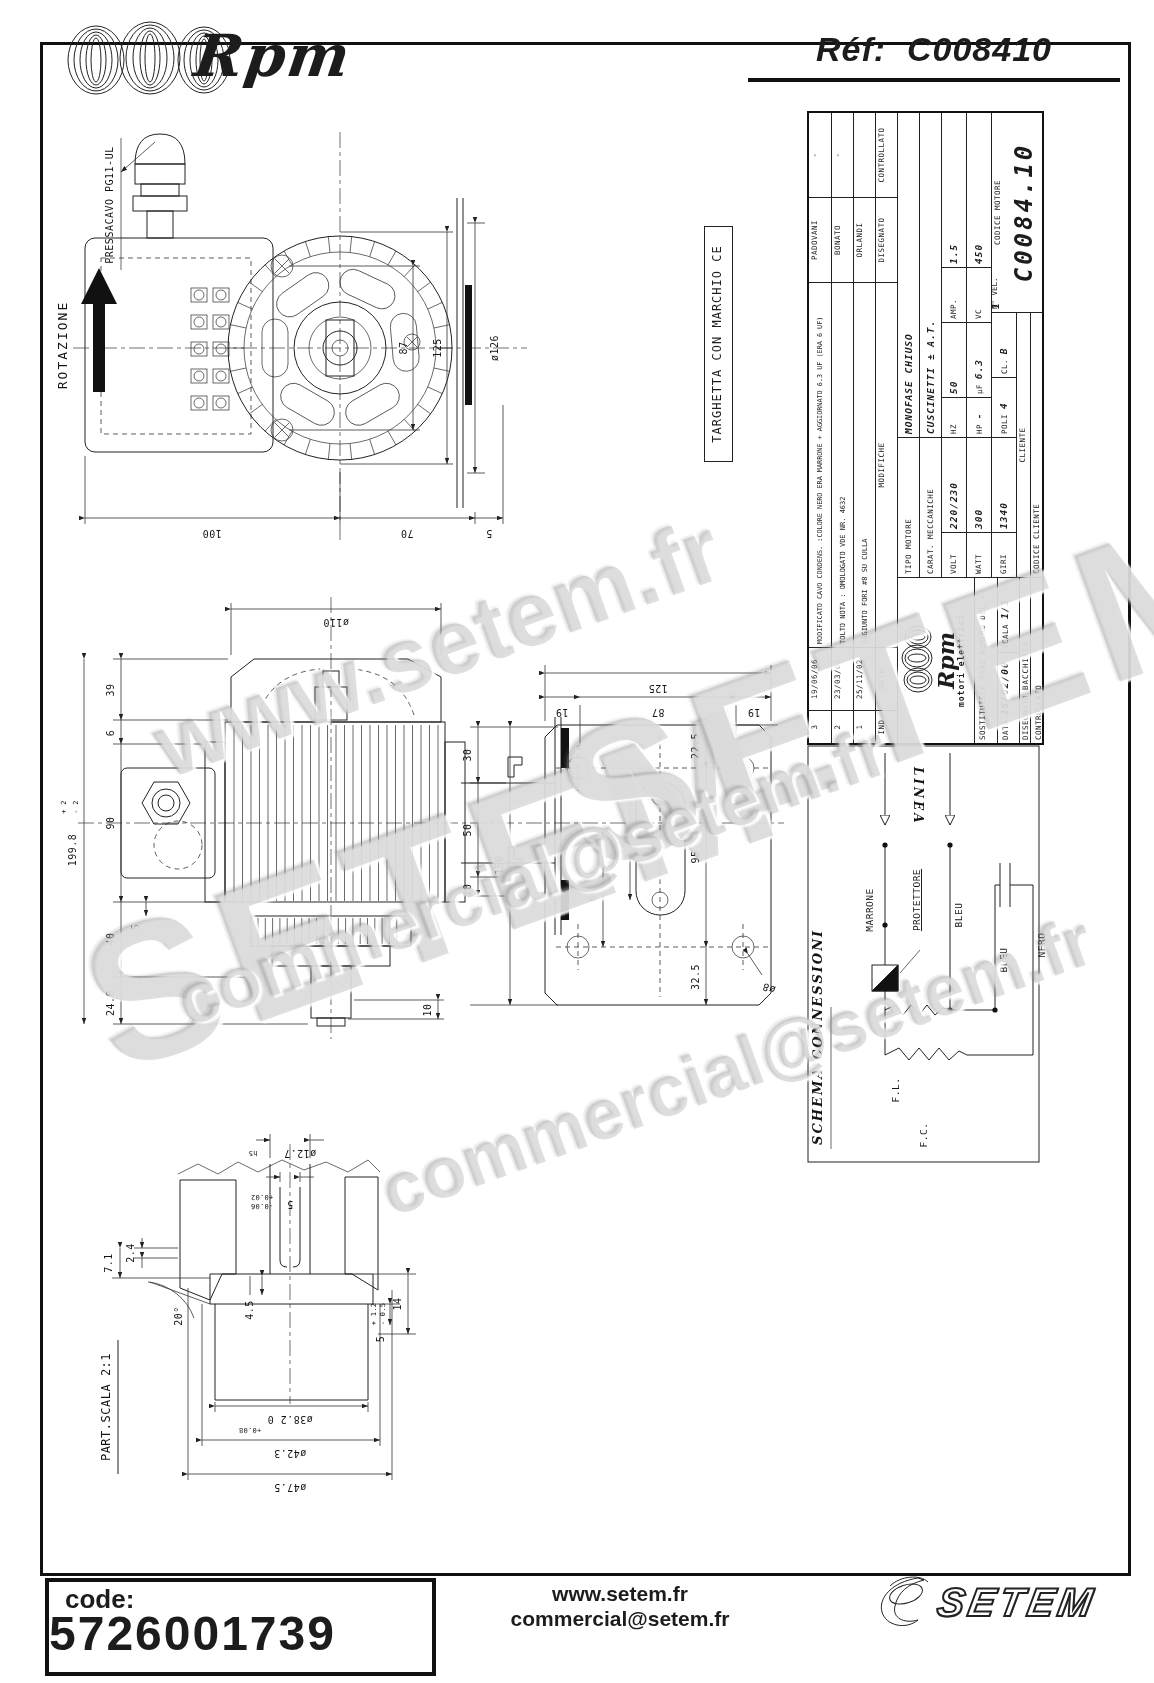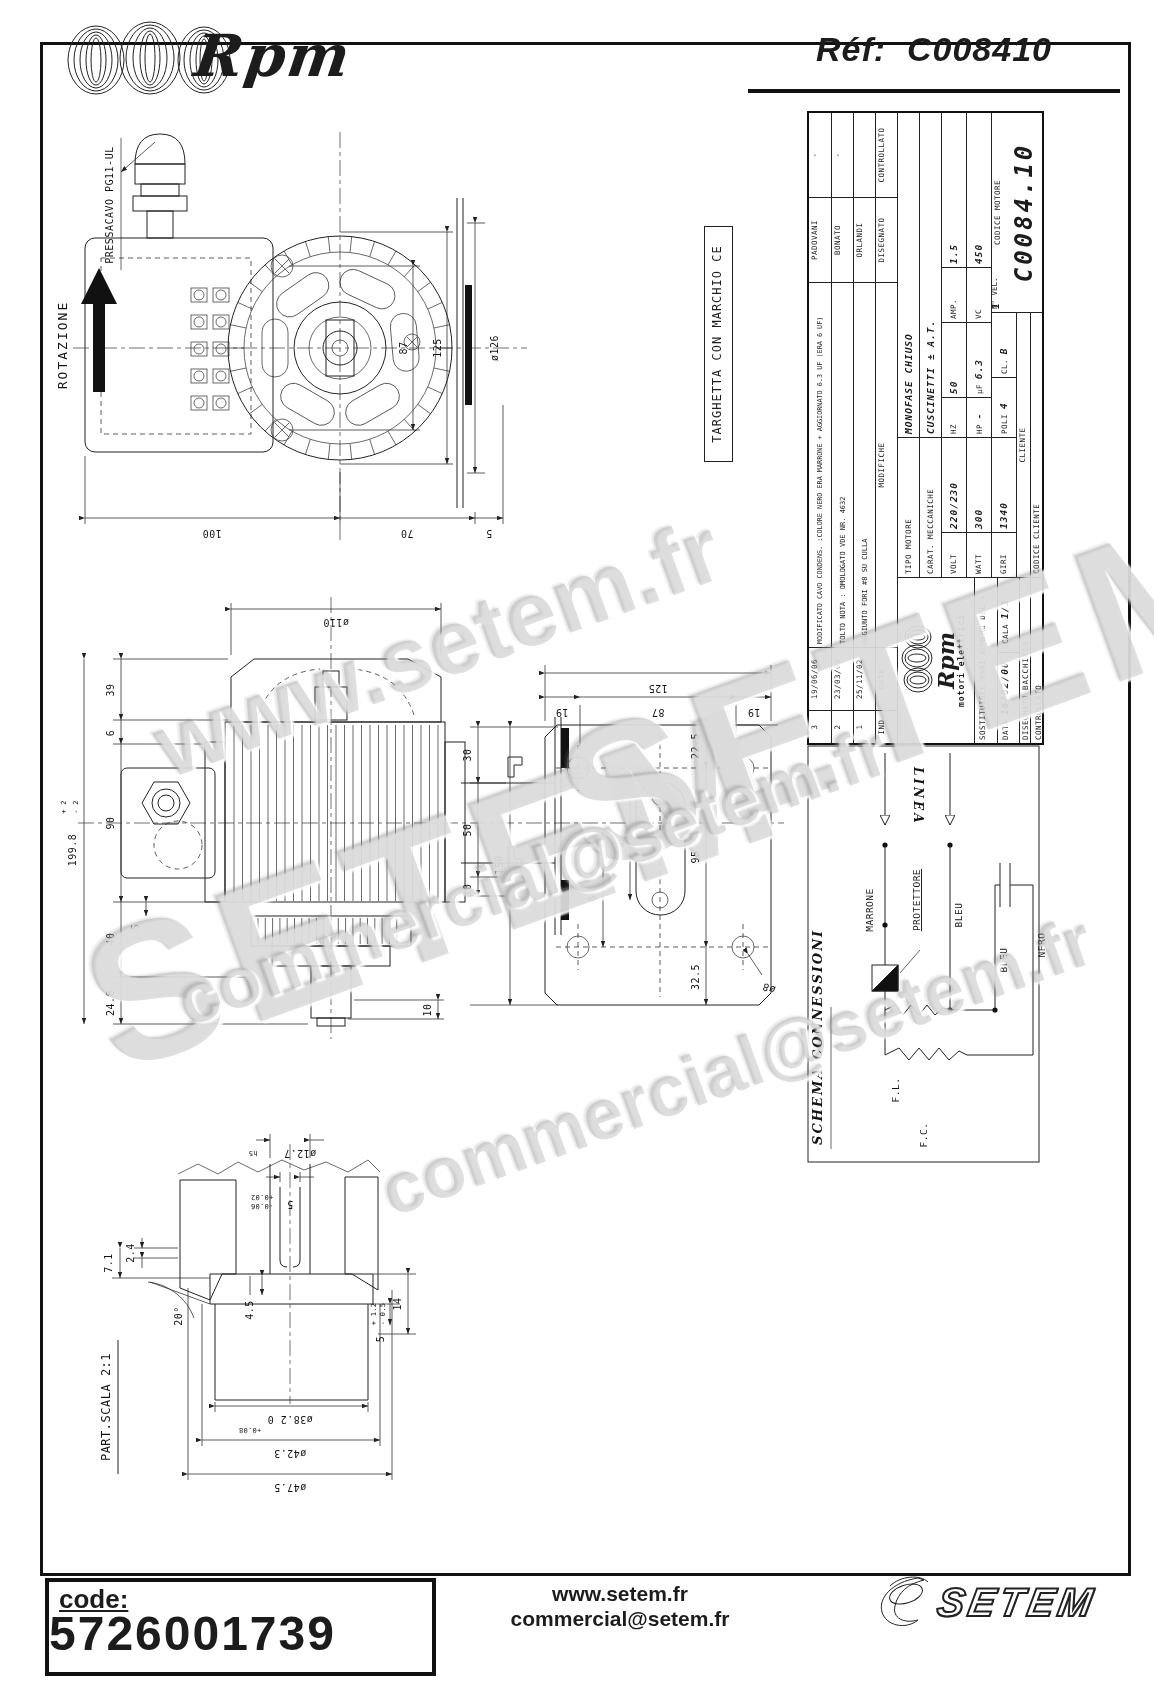--- a/index.html
+++ b/index.html
@@ -3,21 +3,21 @@
 <meta charset="utf-8">
 <style>
   html,body{margin:0;padding:0;background:#e8e8e6;}
   #page{position:relative;width:1154px;height:1683px;background:#ffffff;overflow:hidden;
         font-family:"DejaVu Sans Mono",monospace;color:#1c1c1c;}
   .abs{position:absolute;}
   #frame{left:40px;top:42px;width:1085px;height:1528px;border:3px solid #111;}
   
   #hdr-logo-text{left:195px;top:22px;font:bold italic 58px "DejaVu Serif",serif;transform:skewX(-8deg);letter-spacing:2px;}
   #ref-box{left:748px;top:30px;width:372px;text-align:center;font:bold italic 34px "Liberation Sans",sans-serif;
-           border-bottom:4px solid #111;padding-bottom:20px;letter-spacing:1px;}
+           border-bottom:4px solid #111;padding-bottom:9px;letter-spacing:1px;}
   
   .rot90{transform-origin:0 0;}
   #targhetta{left:704px;top:228px;width:234px;height:27px;transform:rotate(-90deg) translateX(-234px);
              border:1.5px solid #222;text-align:center;font:12px "DejaVu Sans Mono",monospace;
              letter-spacing:1px;line-height:25px;background:#fff0;}
   #tblock{left:807px;top:115px;width:630px;height:233px;transform:rotate(-90deg) translateX(-630px);
           border:2px solid #111;font-size:8px;}
   .cell{position:absolute;border-left:1px solid #222;border-top:1px solid #222;box-sizing:border-box;
         overflow:hidden;white-space:nowrap;padding:1px 3px;}
   .cell.noL{border-left:none}.cell.noT{border-top:none}
@@ -36,21 +36,21 @@
   .cl{stroke:#333;stroke-width:.7;fill:none;stroke-dasharray:16 4 4 4;}
   .dsh{stroke:#333;stroke-width:.8;fill:none;stroke-dasharray:5 4;}
   .dim{stroke:#333;stroke-width:.8;fill:none;}
   .blk{fill:#111;stroke:none;}
   text{font-family:"DejaVu Sans Mono",monospace;fill:#141414;}
   .dt{font-size:10px;letter-spacing:.5px;text-anchor:middle;}
   .dts{font-size:7px;letter-spacing:.3px;text-anchor:middle;}
   .serif-it{font-family:"DejaVu Serif",serif;font-style:italic;font-weight:bold;}
   
   #code-box{left:45px;top:1578px;width:383px;height:90px;border:4px solid #111;background:#fff;}
-  #code-label{position:absolute;left:10px;top:2px;font:bold 26px "Liberation Sans",sans-serif;text-decoration:underline;}
+  #code-label{position:absolute;left:16px;top:2px;font:bold 26px "Liberation Sans",sans-serif;}
   #code-value{position:absolute;left:0;right:0;top:24px;text-align:left;font:bold 48px "Liberation Sans",sans-serif;letter-spacing:2px;}
   #foot-site{left:430px;top:1582px;width:380px;text-align:center;font:bold 21px "Liberation Sans",sans-serif;}
   #foot-mail{left:430px;top:1607px;width:380px;text-align:center;font:bold 21px "Liberation Sans",sans-serif;}
   #foot-addr{left:432px;top:1641px;width:700px;font:16px "Liberation Sans",sans-serif;white-space:nowrap;}
   #setem-logo-text{left:938px;top:1580px;font:bold italic 40px "Liberation Sans",sans-serif;letter-spacing:4px;
                    color:#fff;-webkit-text-stroke:2px #222;text-shadow:1px 1px 0 #555;transform:skewX(-10deg);}
 </style>
 </head>
 <body>
 

